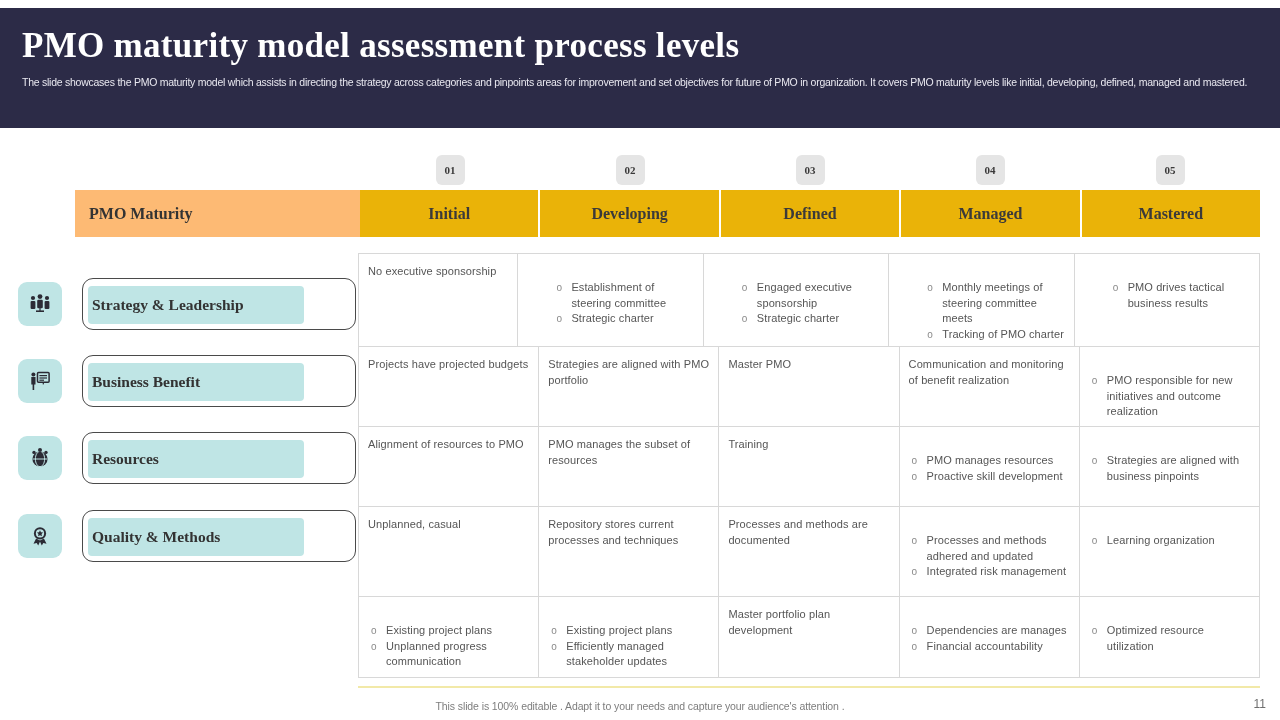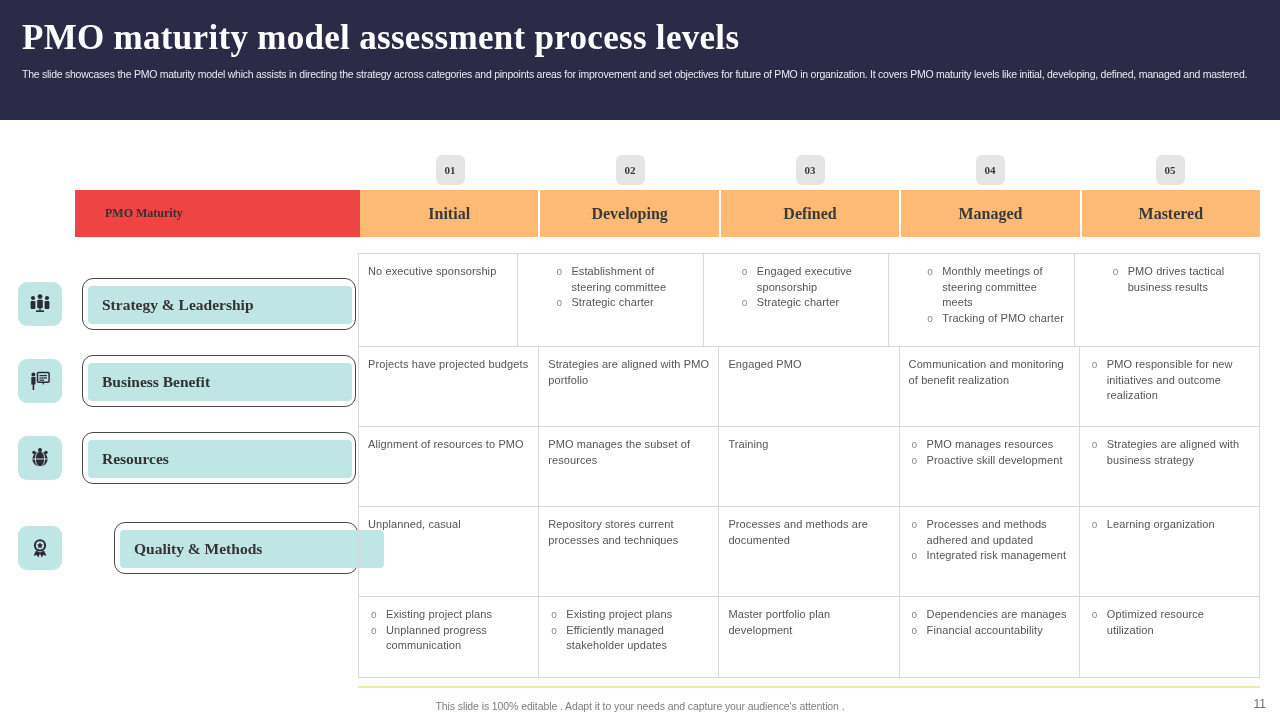--- a/index.html
+++ b/index.html
@@ -5,21 +5,21 @@
   * { box-sizing: border-box; margin: 0; padding: 0; }
   html, body {
     width: 1280px; height: 720px;
     background: #ffffff;
     font-family: "Liberation Sans", sans-serif;
     overflow: hidden;
   }
 
   
   .header {
-    position: absolute; left: 0; top: 0;
+    position: absolute; left: 0; top: 8px;
     width: 1280px; height: 120px;
     background: #2c2b47;
     padding: 16px 22px 0 22px;
   }
   .header-title {
     font-family: "Liberation Serif", serif;
     font-weight: bold;
     font-size: 35px;
     color: #ffffff;
     letter-spacing: 0.3px;
@@ -57,32 +57,32 @@
 
   
   .hdr-row {
     position: absolute;
     left: 75px; top: 190px;
     width: 1185px; height: 47px;
     display: flex;
   }
   .hdr-maturity {
     width: 285px;
-    background: #ef4444;
+    background: #fdba74;
     display: flex; align-items: center;
-    padding-left: 30px;
+    padding-left: 14px;
     font-family: "Liberation Serif", serif;
     font-weight: bold;
-    font-size: 12px;
+    font-size: 16px;
     color: #333333;
   }
   .hdr-levels { flex: 1; display: flex; }
   .hdr-level {
     flex: 1;
-    background: #fdba74;
+    background: #eab308;
     border-right: 2px solid #ffffff;
     display: flex; align-items: center; justify-content: center;
     font-family: "Liberation Serif", serif;
     font-weight: bold;
     font-size: 16px;
     color: #3b3a3a;
   }
   .hdr-level:last-child { border-right: none; }
 
   
@@ -109,25 +109,25 @@
     margin-left: 20px;
     width: 274px; height: 52px;
     border: 1px solid #4a4a4a;
     border-radius: 11px;
     display: flex; align-items: center;
     position: relative;
   }
   .cat-pill {
     position: absolute;
     left: 5px; top: 7px;
-    width: 264px; height: 38px;
+    width: 216px; height: 38px;
     background: #bfe5e5;
     border-radius: 4px;
     display: flex; align-items: center;
-    padding-left: 14px;
+    padding-left: 4px;
     font-family: "Liberation Serif", serif;
     font-weight: bold;
     font-size: 15.5px;
     color: #333333;
     white-space: nowrap;
   }
 
   
   .grid {
     position: absolute;
@@ -153,21 +153,21 @@
     padding: 10px 8px 6px 9px;
     overflow: hidden;
   }
   .cell:last-child { border-right: none; }
   .cell .plain {
     font-size: 11px;
     line-height: 15.5px;
     color: #555555;
     letter-spacing: 0.1px;
   }
-  .cell ul { list-style: none; }
+  .cell ul { list-style: none; margin-top: 16px; }
   .cell li {
     font-size: 11px;
     line-height: 15.5px;
     color: #555555;
     padding-left: 18px;
     position: relative;
     letter-spacing: 0.1px;
   }
   .cell li::before {
     content: "o";
@@ -281,21 +281,21 @@
           <line x1="4.6" y1="13" x2="19.4" y2="13" stroke="#bfe5e5" stroke-width="1"></line>
           <circle cx="12" cy="4" r="2"></circle>
           <circle cx="6" cy="6.4" r="1.7"></circle>
           <circle cx="18" cy="6.4" r="1.7"></circle>
         </svg>
       </div>
       <div class="cat-outline">
         <div class="cat-pill">Resources</div>
       </div>
     </div>
-    <div class="cat" style="top: 268px; gap: 32px;">
+    <div class="cat" style="top: 256px;">
       <div class="cat-icon">
         <svg width="24" height="24" viewBox="0 0 24 24" fill="#2b2b35">
           <circle cx="12" cy="9.4" r="6.1"></circle>
           <circle cx="12" cy="9.4" r="4.1" fill="#bfe5e5"></circle>
           <path d="M12 6.3l.95 1.95 2.15.3-1.55 1.5.37 2.14L12 11.18l-1.92 1.01.37-2.14-1.55-1.5 2.15-.3z" fill="#2b2b35"></path>
           <path d="M8.1 14.4l-2.6 5.4 3.2-.9 1.5 2.5 2.2-4.6z"></path>
           <path d="M15.9 14.4l2.6 5.4-3.2-.9-1.5 2.5-2.2-4.6z"></path>
         </svg>
       </div>
       <div class="cat-outline">
@@ -334,21 +334,21 @@
       </div>
     </div>
     <div class="grid-row r1">
       <div class="cell">
         <div class="plain">Projects have projected budgets</div>
       </div>
       <div class="cell">
         <div class="plain">Strategies are aligned with PMO portfolio</div>
       </div>
       <div class="cell">
-        <div class="plain">Engaged PMO</div>
+        <div class="plain">Master PMO</div>
       </div>
       <div class="cell">
         <div class="plain">Communication and monitoring of benefit realization</div>
       </div>
       <div class="cell">
         <ul>
           <li>PMO responsible for new initiatives and outcome realization</li>
         </ul>
       </div>
     </div>
@@ -363,21 +363,21 @@
         <div class="plain">Training</div>
       </div>
       <div class="cell">
         <ul>
           <li>PMO manages resources</li>
           <li>Proactive skill development</li>
         </ul>
       </div>
       <div class="cell">
         <ul>
-          <li>Strategies are aligned with business strategy</li>
+          <li>Strategies are aligned with business pinpoints</li>
         </ul>
       </div>
     </div>
     <div class="grid-row r3">
       <div class="cell">
         <div class="plain">Unplanned, casual</div>
       </div>
       <div class="cell">
         <div class="plain">Repository stores current processes and techniques</div>
       </div>

